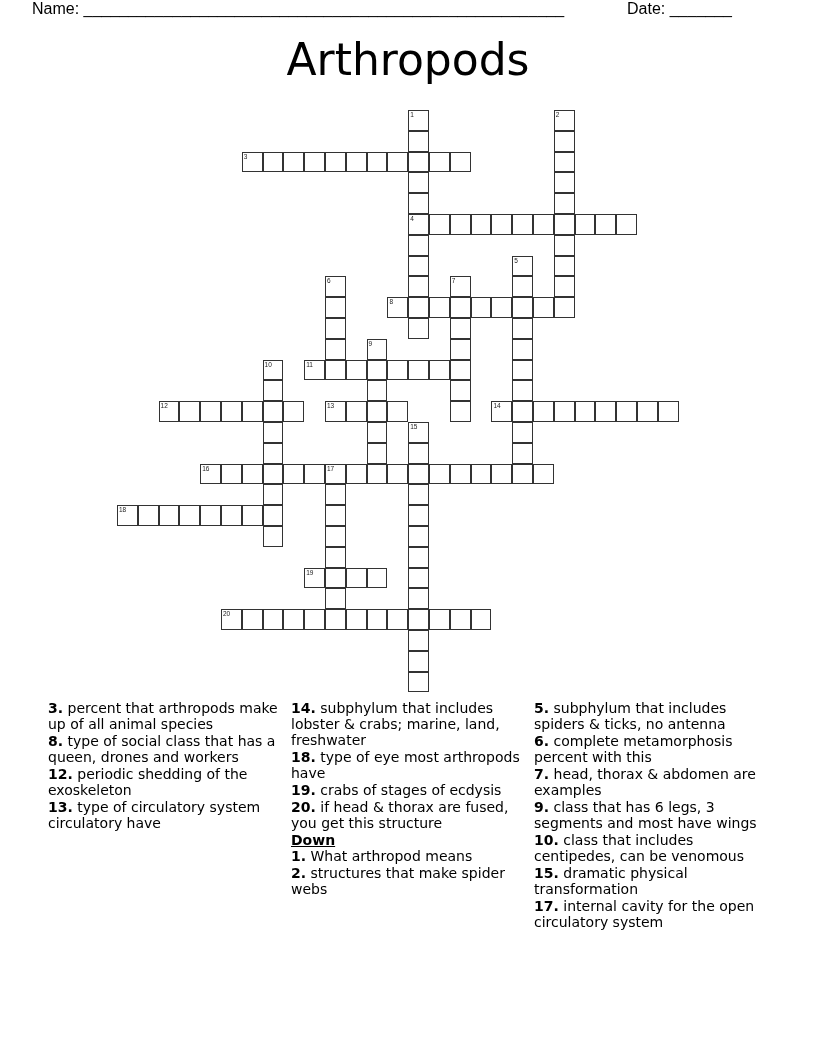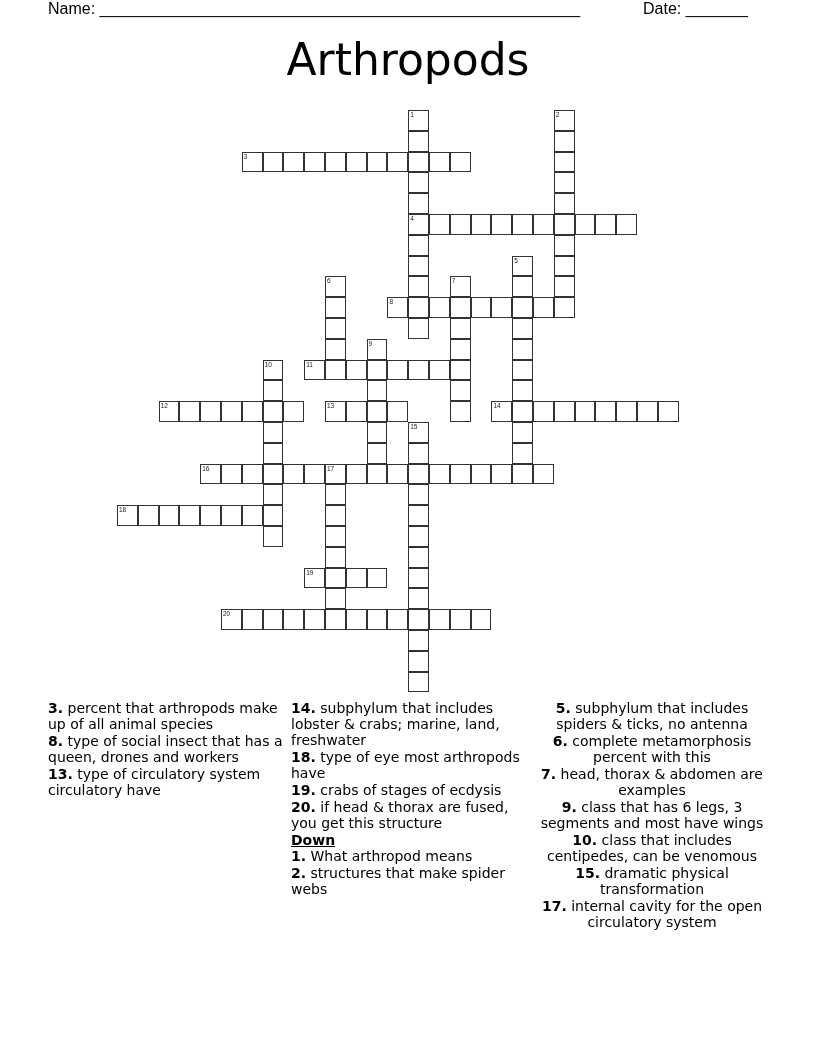--- a/index.html
+++ b/index.html
@@ -1,28 +1,28 @@
 <!DOCTYPE html>
 <html><head>
 <meta charset="utf-8">
 <style>
   html, body { margin: 0; padding: 0; background: #ffffff; }
   body { width: 816px; height: 1056px; position: relative; overflow: hidden; font-family: "DejaVu Sans", sans-serif; color: #000; }
-  .hdr { position: absolute; top: 0; left: 16px; width: 776px; height: 24px; font-family: "Liberation Sans", sans-serif; font-size: 16px; }
+  .hdr { position: absolute; top: 0; left: 0; width: 776px; height: 24px; font-family: "Liberation Sans", sans-serif; font-size: 16px; }
   .hdr .name { position: absolute; left: 32px; top: 0px; }
   .hdr .date { position: absolute; left: 627px; top: 0px; }
   .title { position: absolute; top: 34px; left: 0; width: 816px; text-align: center; font-family: "DejaVu Sans", sans-serif; font-size: 44px; font-weight: normal; letter-spacing: 0px; }
   .grid { position: absolute; left: 0; top: 0; width: 816px; height: 700px; }
   .cell { position: absolute; width: 20.8px; height: 20.8px; box-sizing: border-box; border: 1px solid #333; background: #fff; }
   .cell .num { position: absolute; top: 0px; left: 1px; font-family: "Liberation Sans", sans-serif; font-size: 6.5px; line-height: 7px; color: #222; }
   .clues { position: absolute; top: 700px; left: 48px; width: 740px; }
   .col { position: absolute; top: 0; width: 236px; font-size: 14px; line-height: 16px; }
   .col1 { left: 0; }
   .col2 { left: 243px; }
-  .col3 { left: 486px; text-align: center; }
+  .col3 { left: 486px; }
   .sec-title { font-weight: bold; text-decoration: underline; margin-top: 1px; }
   .clue { margin-bottom: 1px; }
   .clue .n { font-weight: bold; }
 </style>
 </head>
 <body>
 
 <div class="hdr">
   <span class="name">Name: ______________________________________________________</span>
   <span class="date">Date: _______</span>
@@ -229,21 +229,22 @@
     <div class="cell" style="left: 366.6px; top: 609.2px;"></div>
     <div class="cell" style="left: 387.4px; top: 609.2px;"></div>
     <div class="cell" style="left: 429px; top: 609.2px;"></div>
     <div class="cell" style="left: 449.8px; top: 609.2px;"></div>
     <div class="cell" style="left: 470.6px; top: 609.2px;"></div>
   </div>
 
 <div class="clues">
   <div class="col col1" id="col1">
       <div class="clue"><span class="n">3.</span><span> percent that arthropods make up of all animal species</span></div>
-      <div class="clue"><span class="n">8.</span><span> type of social insect that has a queen, drones and workers</span></div>
+      <div class="clue"><span class="n">8.</span><span> type of social class that has a queen, drones and workers</span></div>
+      <div class="clue"><span class="n">12.</span><span> periodic shedding of the exoskeleton</span></div>
       <div class="clue"><span class="n">13.</span><span> type of circulatory system circulatory have</span></div>
     </div>
   <div class="col col2" id="col2">
       <div class="clue"><span class="n">14.</span><span> subphylum that includes lobster &amp; crabs; marine, land, freshwater</span></div>
       <div class="clue"><span class="n">18.</span><span> type of eye most arthropods have</span></div>
       <div class="clue"><span class="n">19.</span><span> crabs of stages of ecdysis</span></div>
       <div class="clue"><span class="n">20.</span><span> if head &amp; thorax are fused, you get this structure</span></div>
       <div class="sec-title">Down</div>
       <div class="clue"><span class="n">1.</span><span> What arthropod means</span></div>
       <div class="clue"><span class="n">2.</span><span> structures that make spider webs</span></div>

